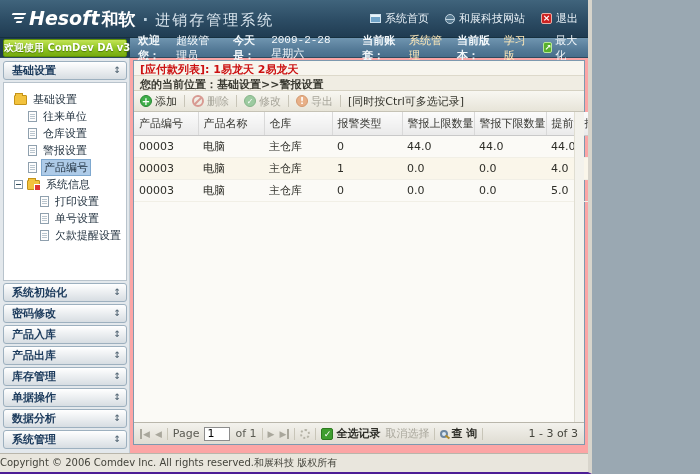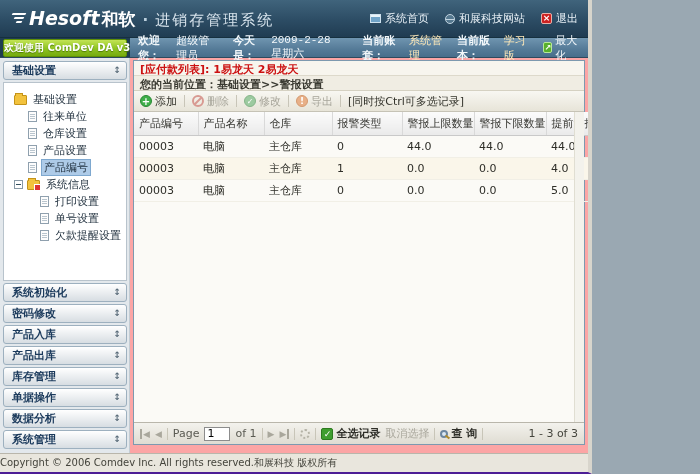--- a/index.html
+++ b/index.html
@@ -201,21 +201,21 @@
         <div class="trow lvl1">
           <span class="ic-doc"></span>
           <span class="tlabel">往来单位</span>
         </div>
         <div class="trow lvl1">
           <span class="ic-doc"></span>
           <span class="tlabel">仓库设置</span>
         </div>
         <div class="trow lvl1">
           <span class="ic-doc"></span>
-          <span class="tlabel">产品设置</span>
+          <span class="tlabel">警报设置</span>
         </div>
         <div class="trow lvl1">
           <span class="ic-doc"></span>
           <span class="tlabel sel">产品编号</span>
         </div>
         <div class="trow grp">
           <span class="ic-minus"></span>
           <span class="ic-folder red"></span>
           <span class="tlabel">系统信息</span>
         </div>

